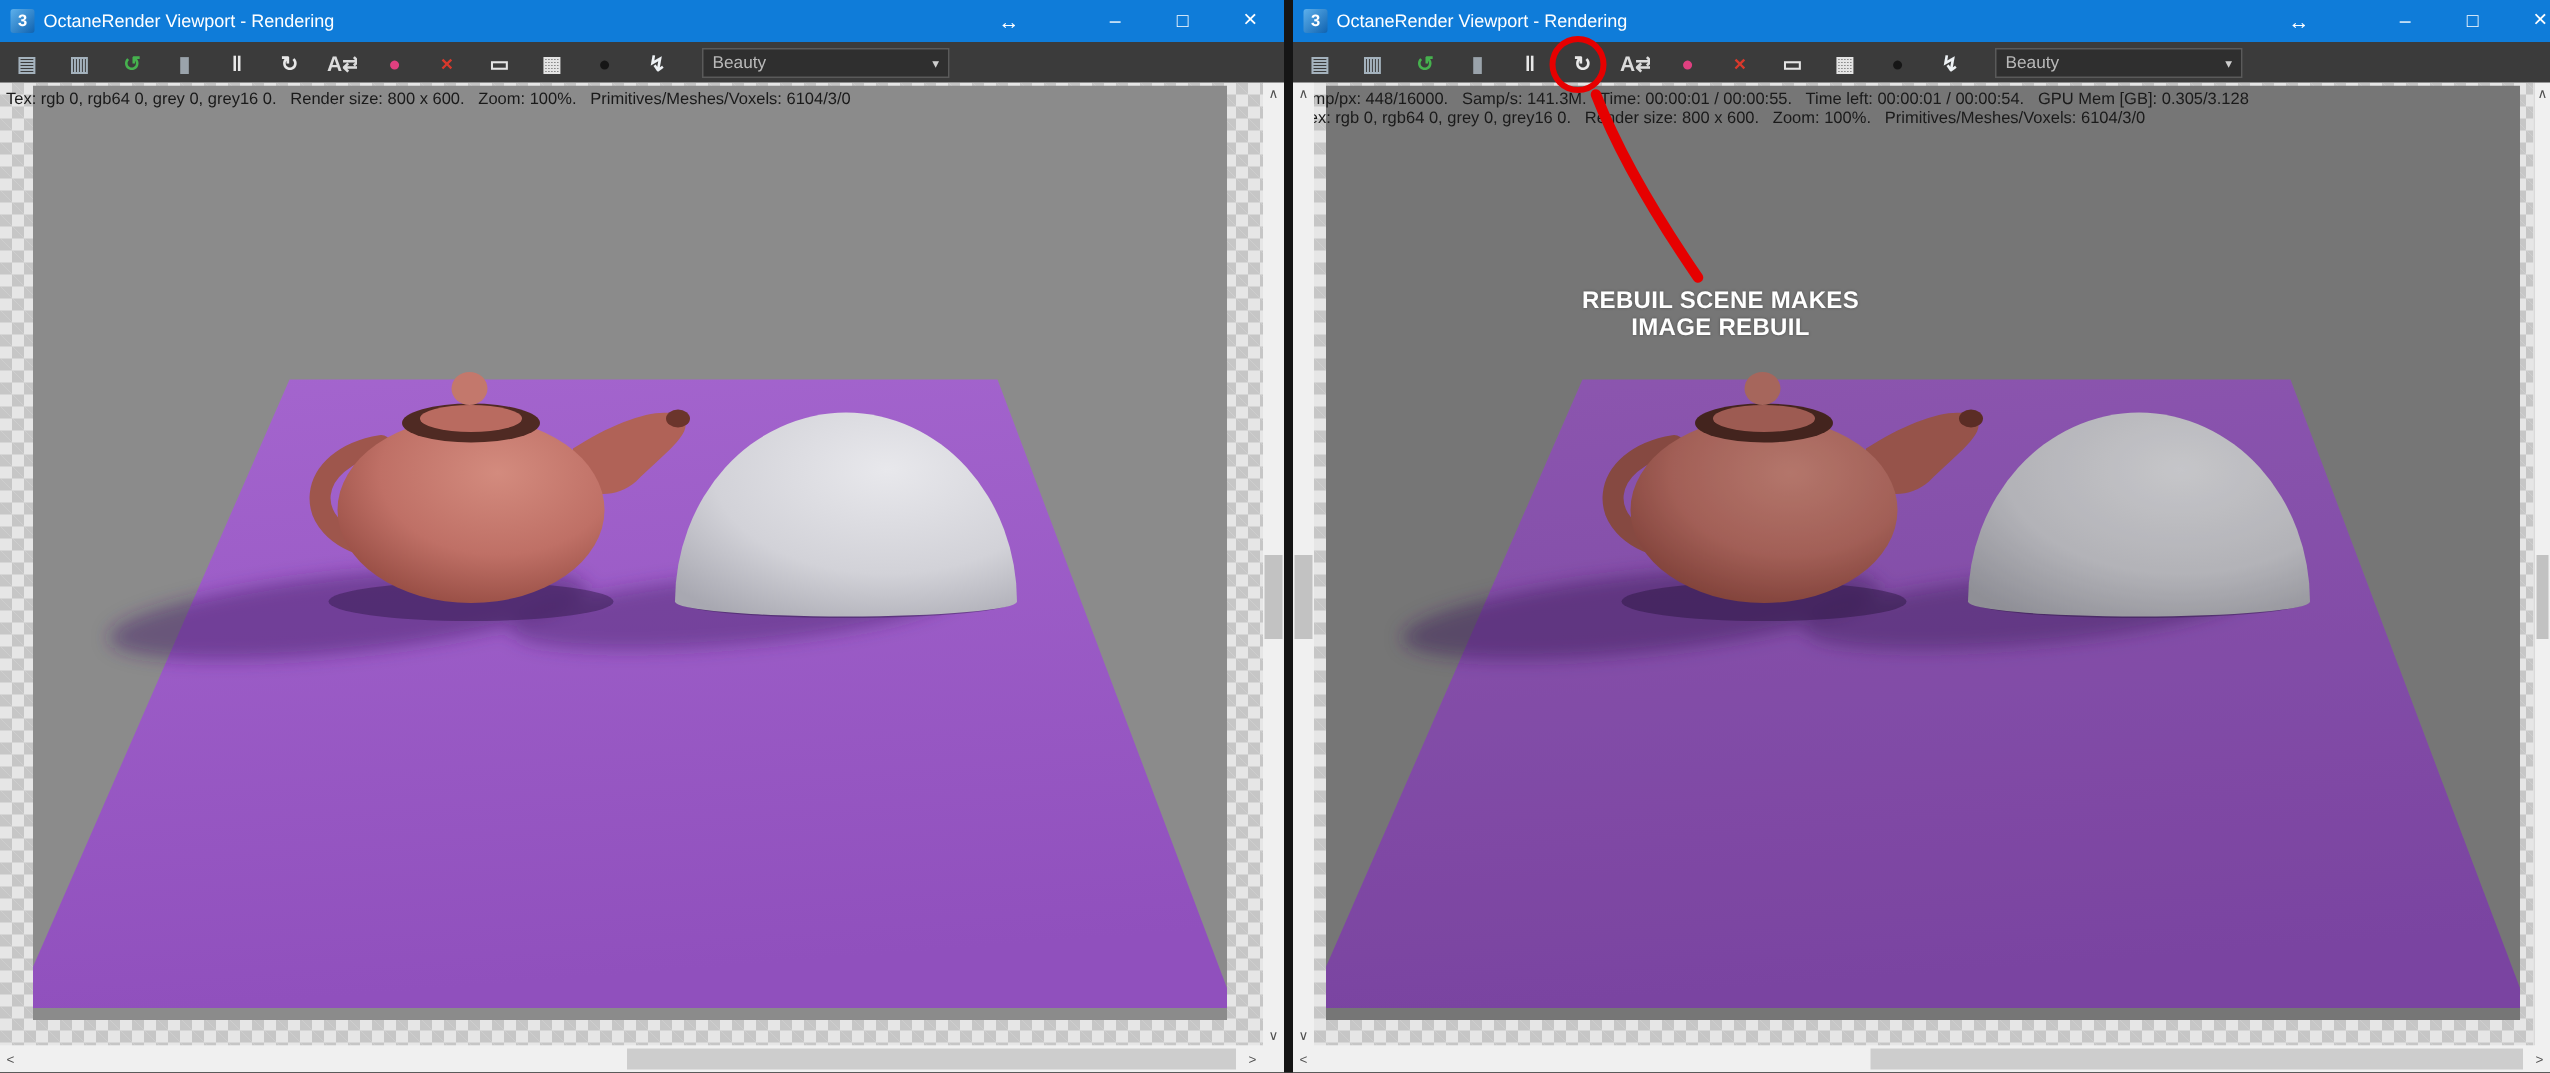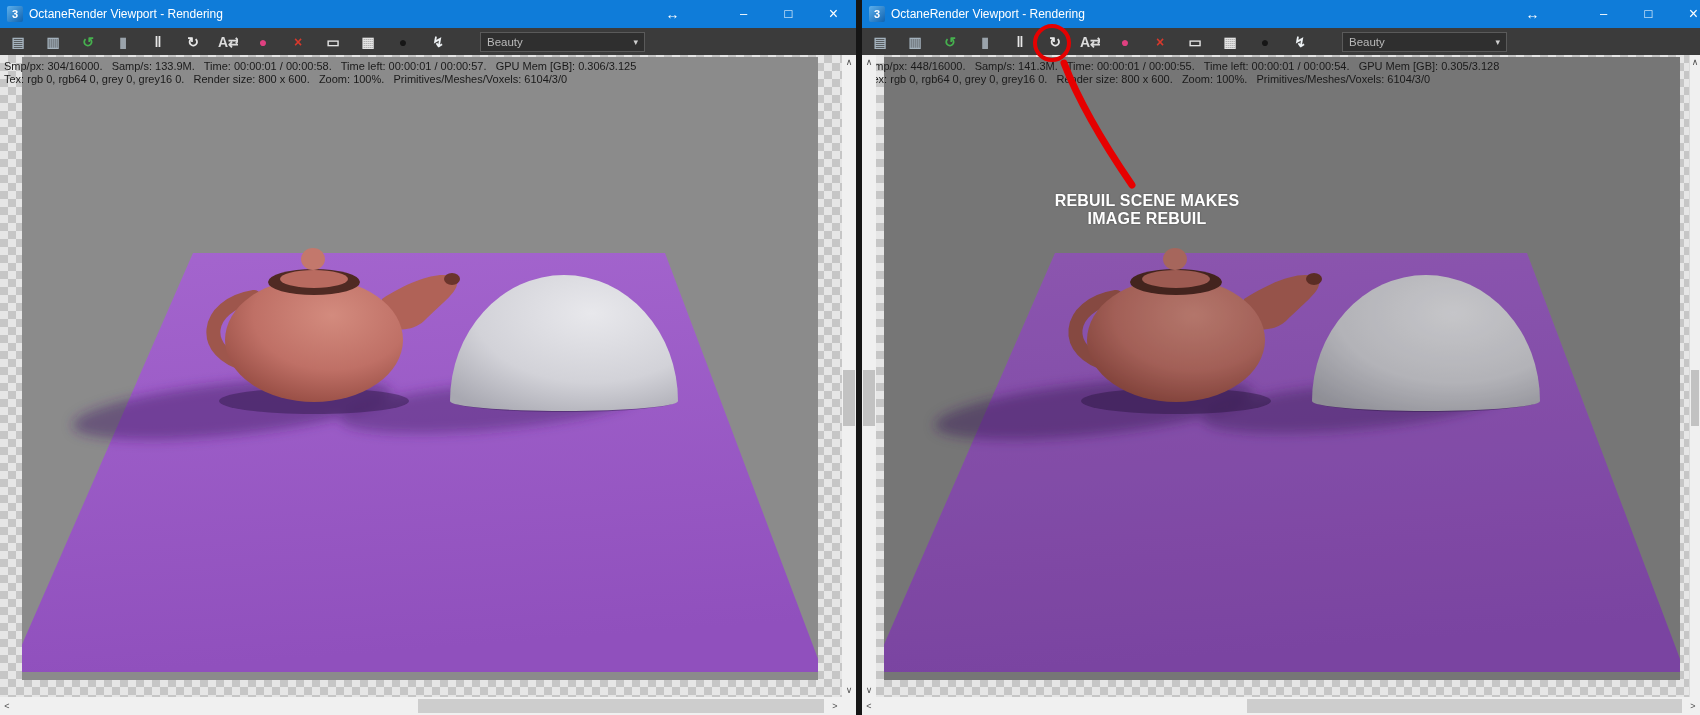--- a/index.html
+++ b/index.html
@@ -22,21 +22,21 @@
   .cbtn { width:45px; height:28px; text-align:center; line-height:28px; font-size:13px; color:#fff; cursor:default; }
   .cbtn.resize { margin-right:26px; font-size:14px; }
   .cbtn.close { font-size:16px; }
 
   
   .toolbar { position:absolute; top:28px; left:0; right:0; height:27px; background:var(--toolbar-bg,#3b3b3b);
              display:flex; align-items:center; z-index:25; }
   .icons { display:flex; gap:15px; padding-left:8px; align-items:center; }
   .tbicon { width:20px; height:20px; text-align:center; font-size:14px; line-height:20px; display:inline-block;
             font-weight:600; overflow:hidden; }
-  .dropdown { margin-left:32px; width:165px; height:20px; background:#2f2f2f; border:1px solid #5a5a5a;
+  .dropdown { margin-left:20px; width:165px; height:20px; background:#2f2f2f; border:1px solid #5a5a5a;
               color:#b9b9b9; font-size:11.5px; display:flex; align-items:center; justify-content:space-between;
               padding:0 6px; }
   .caret { font-size:9px; color:#cfcfcf; }
 
   
   .viewport { position:absolute; top:55px; height:642px; overflow:hidden; }
   #win-left  .viewport { left:0;   width:842px; }
   #win-right .viewport { left:14px; width:813px; }
   .checker { background-color:#e6e6e6;
     background-image:
@@ -147,21 +147,20 @@
       <div class="dropdown">
         <span>Beauty</span>
         <span class="caret">▾</span>
       </div>
     </div>
     <div class="viewport checker">
       <svg class="render" viewBox="0 0 796 623" preserveAspectRatio="none">
           <use href="#scene"></use>
         </svg>
       <div class="status">
-        <div class="statusline">Smp/px: 304/16000.   Samp/s: 133.9M.   Time: 00:00:01 / 00:00:58.   Time left: 00:00:01 / 00:00:57.   GPU Mem [GB]: 0.306/3.125</div>
         <div class="statusline">Tex: rgb 0, rgb64 0, grey 0, grey16 0.   Render size: 800 x 600.   Zoom: 100%.   Primitives/Meshes/Voxels: 6104/3/0</div>
       </div>
     </div>
     <div class="vscroll" style="left:842px;">
       <span class="sarrow up">∧</span>
       <span class="vthumb"></span>
       <span class="sarrow down">∨</span>
     </div>
     <div class="hscroll">
       <span class="sarrow left">&lt;</span>

